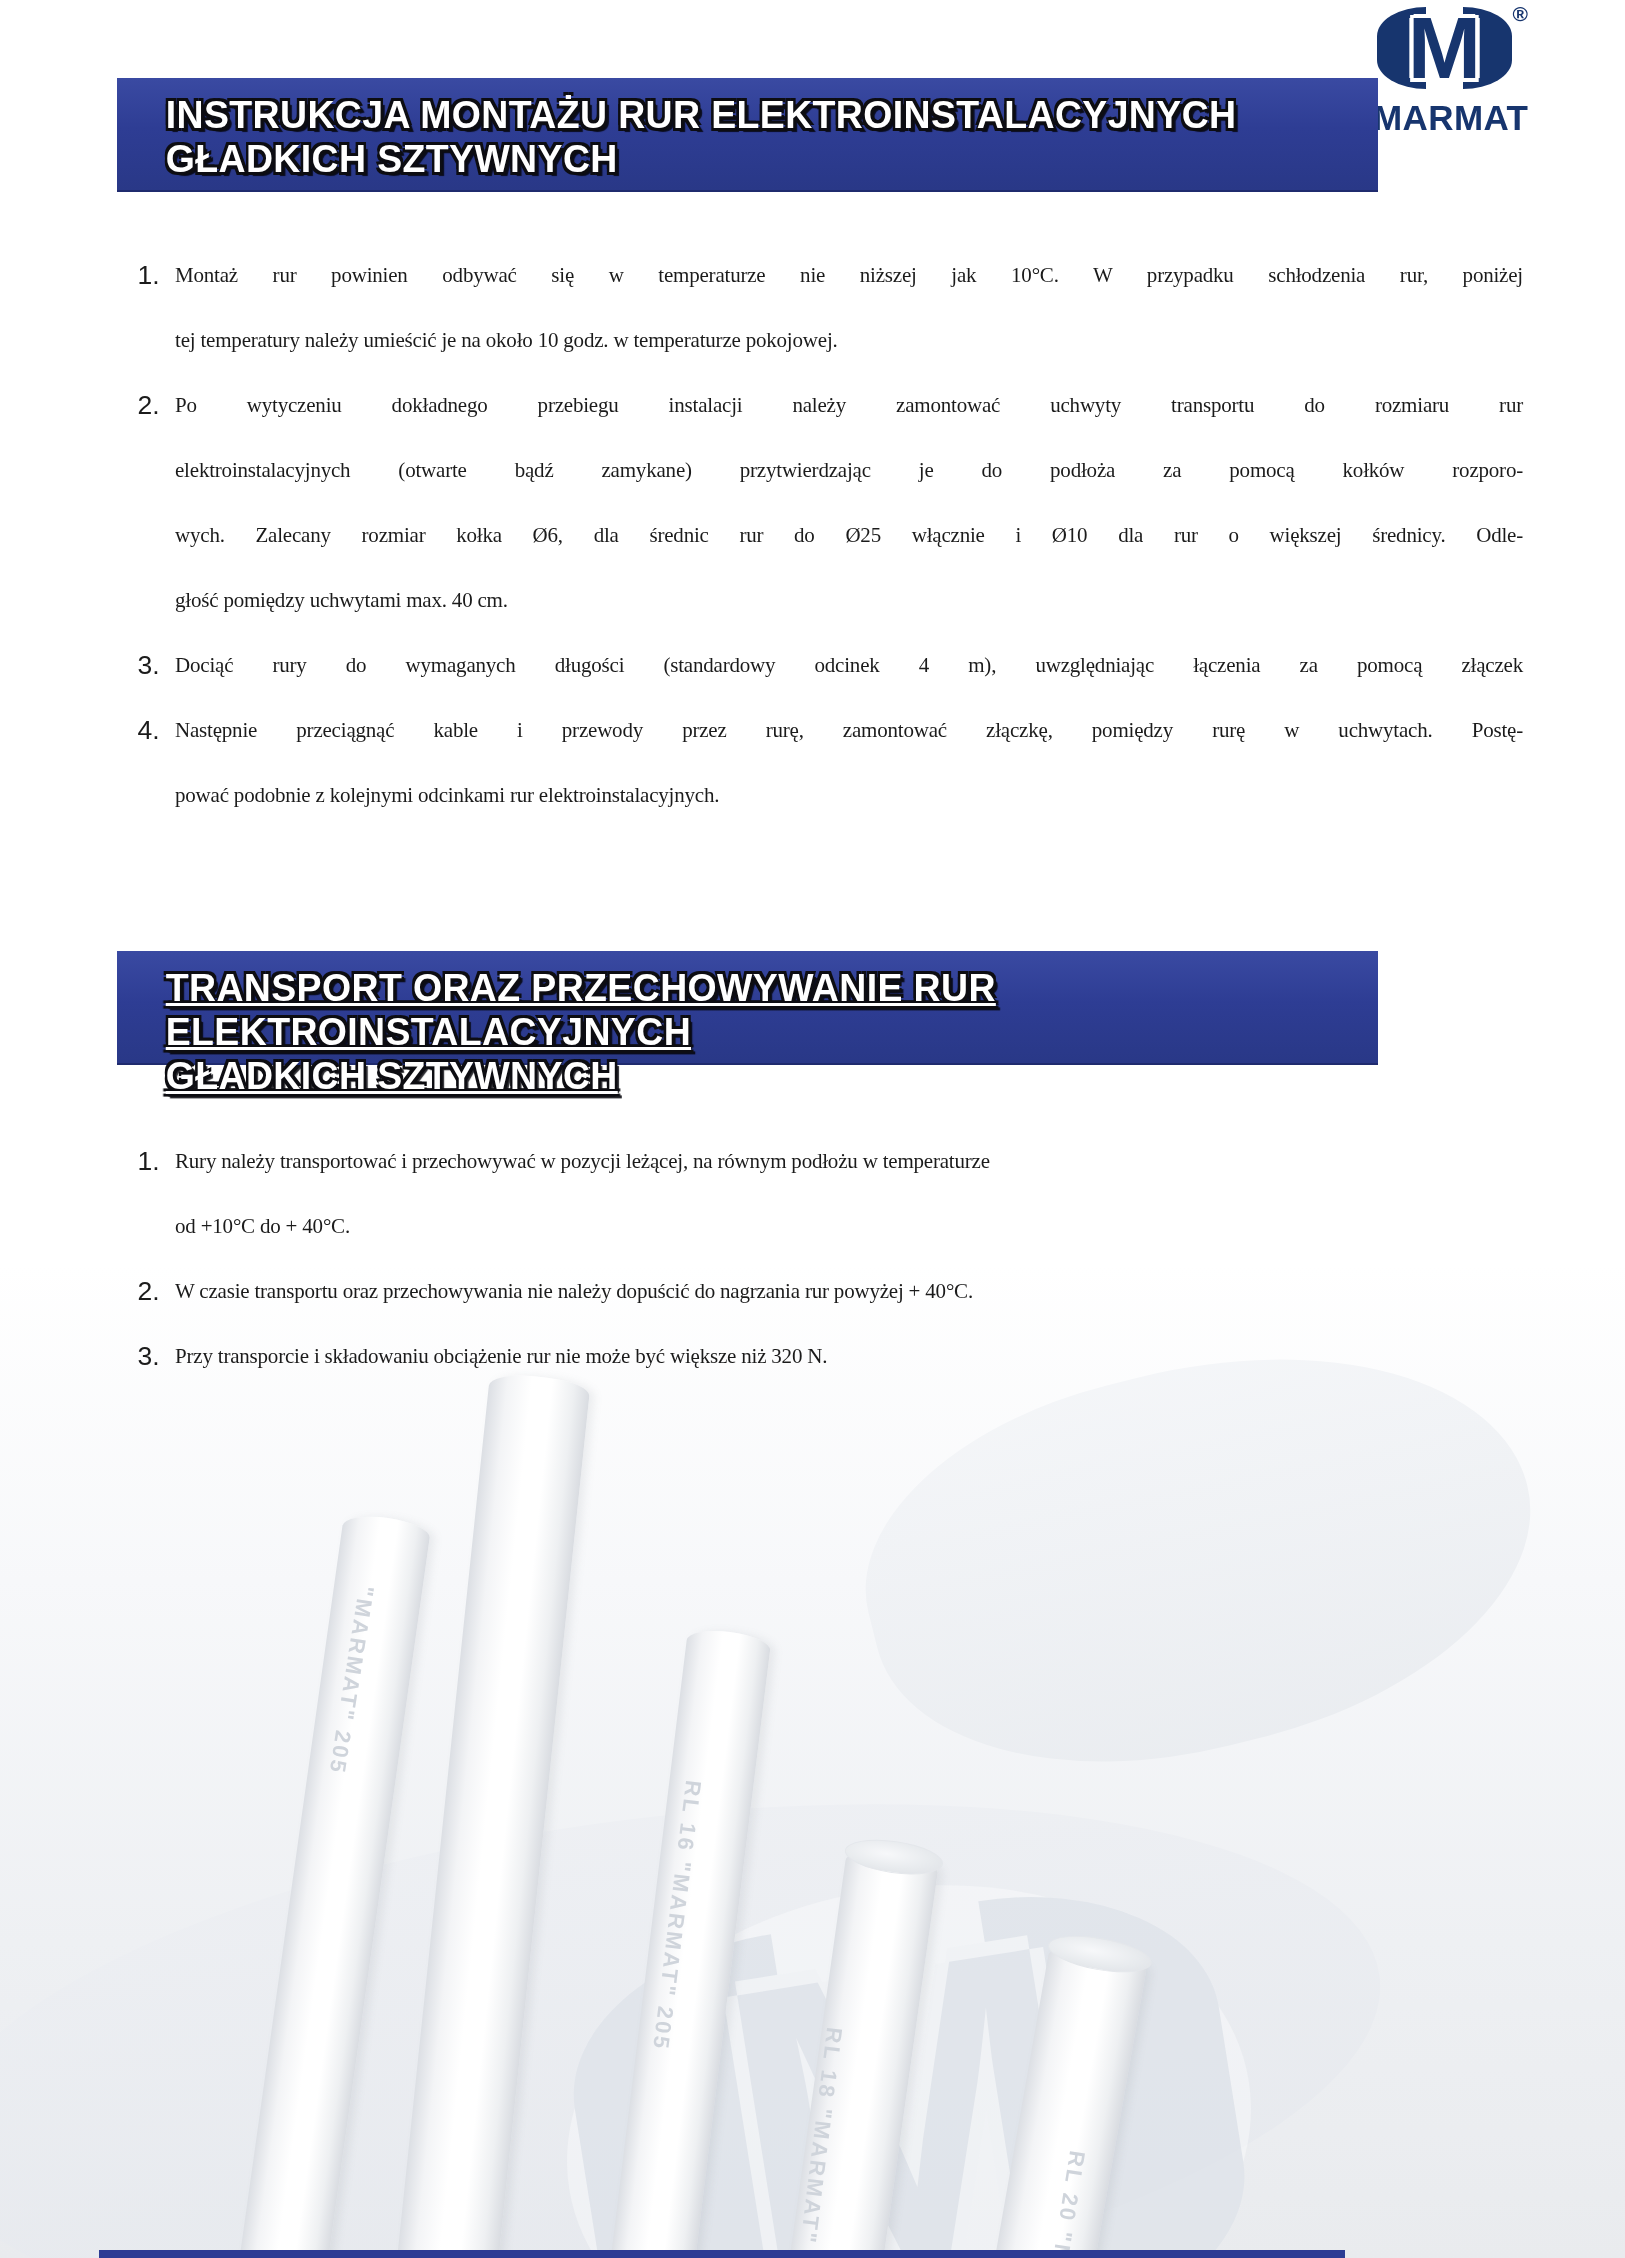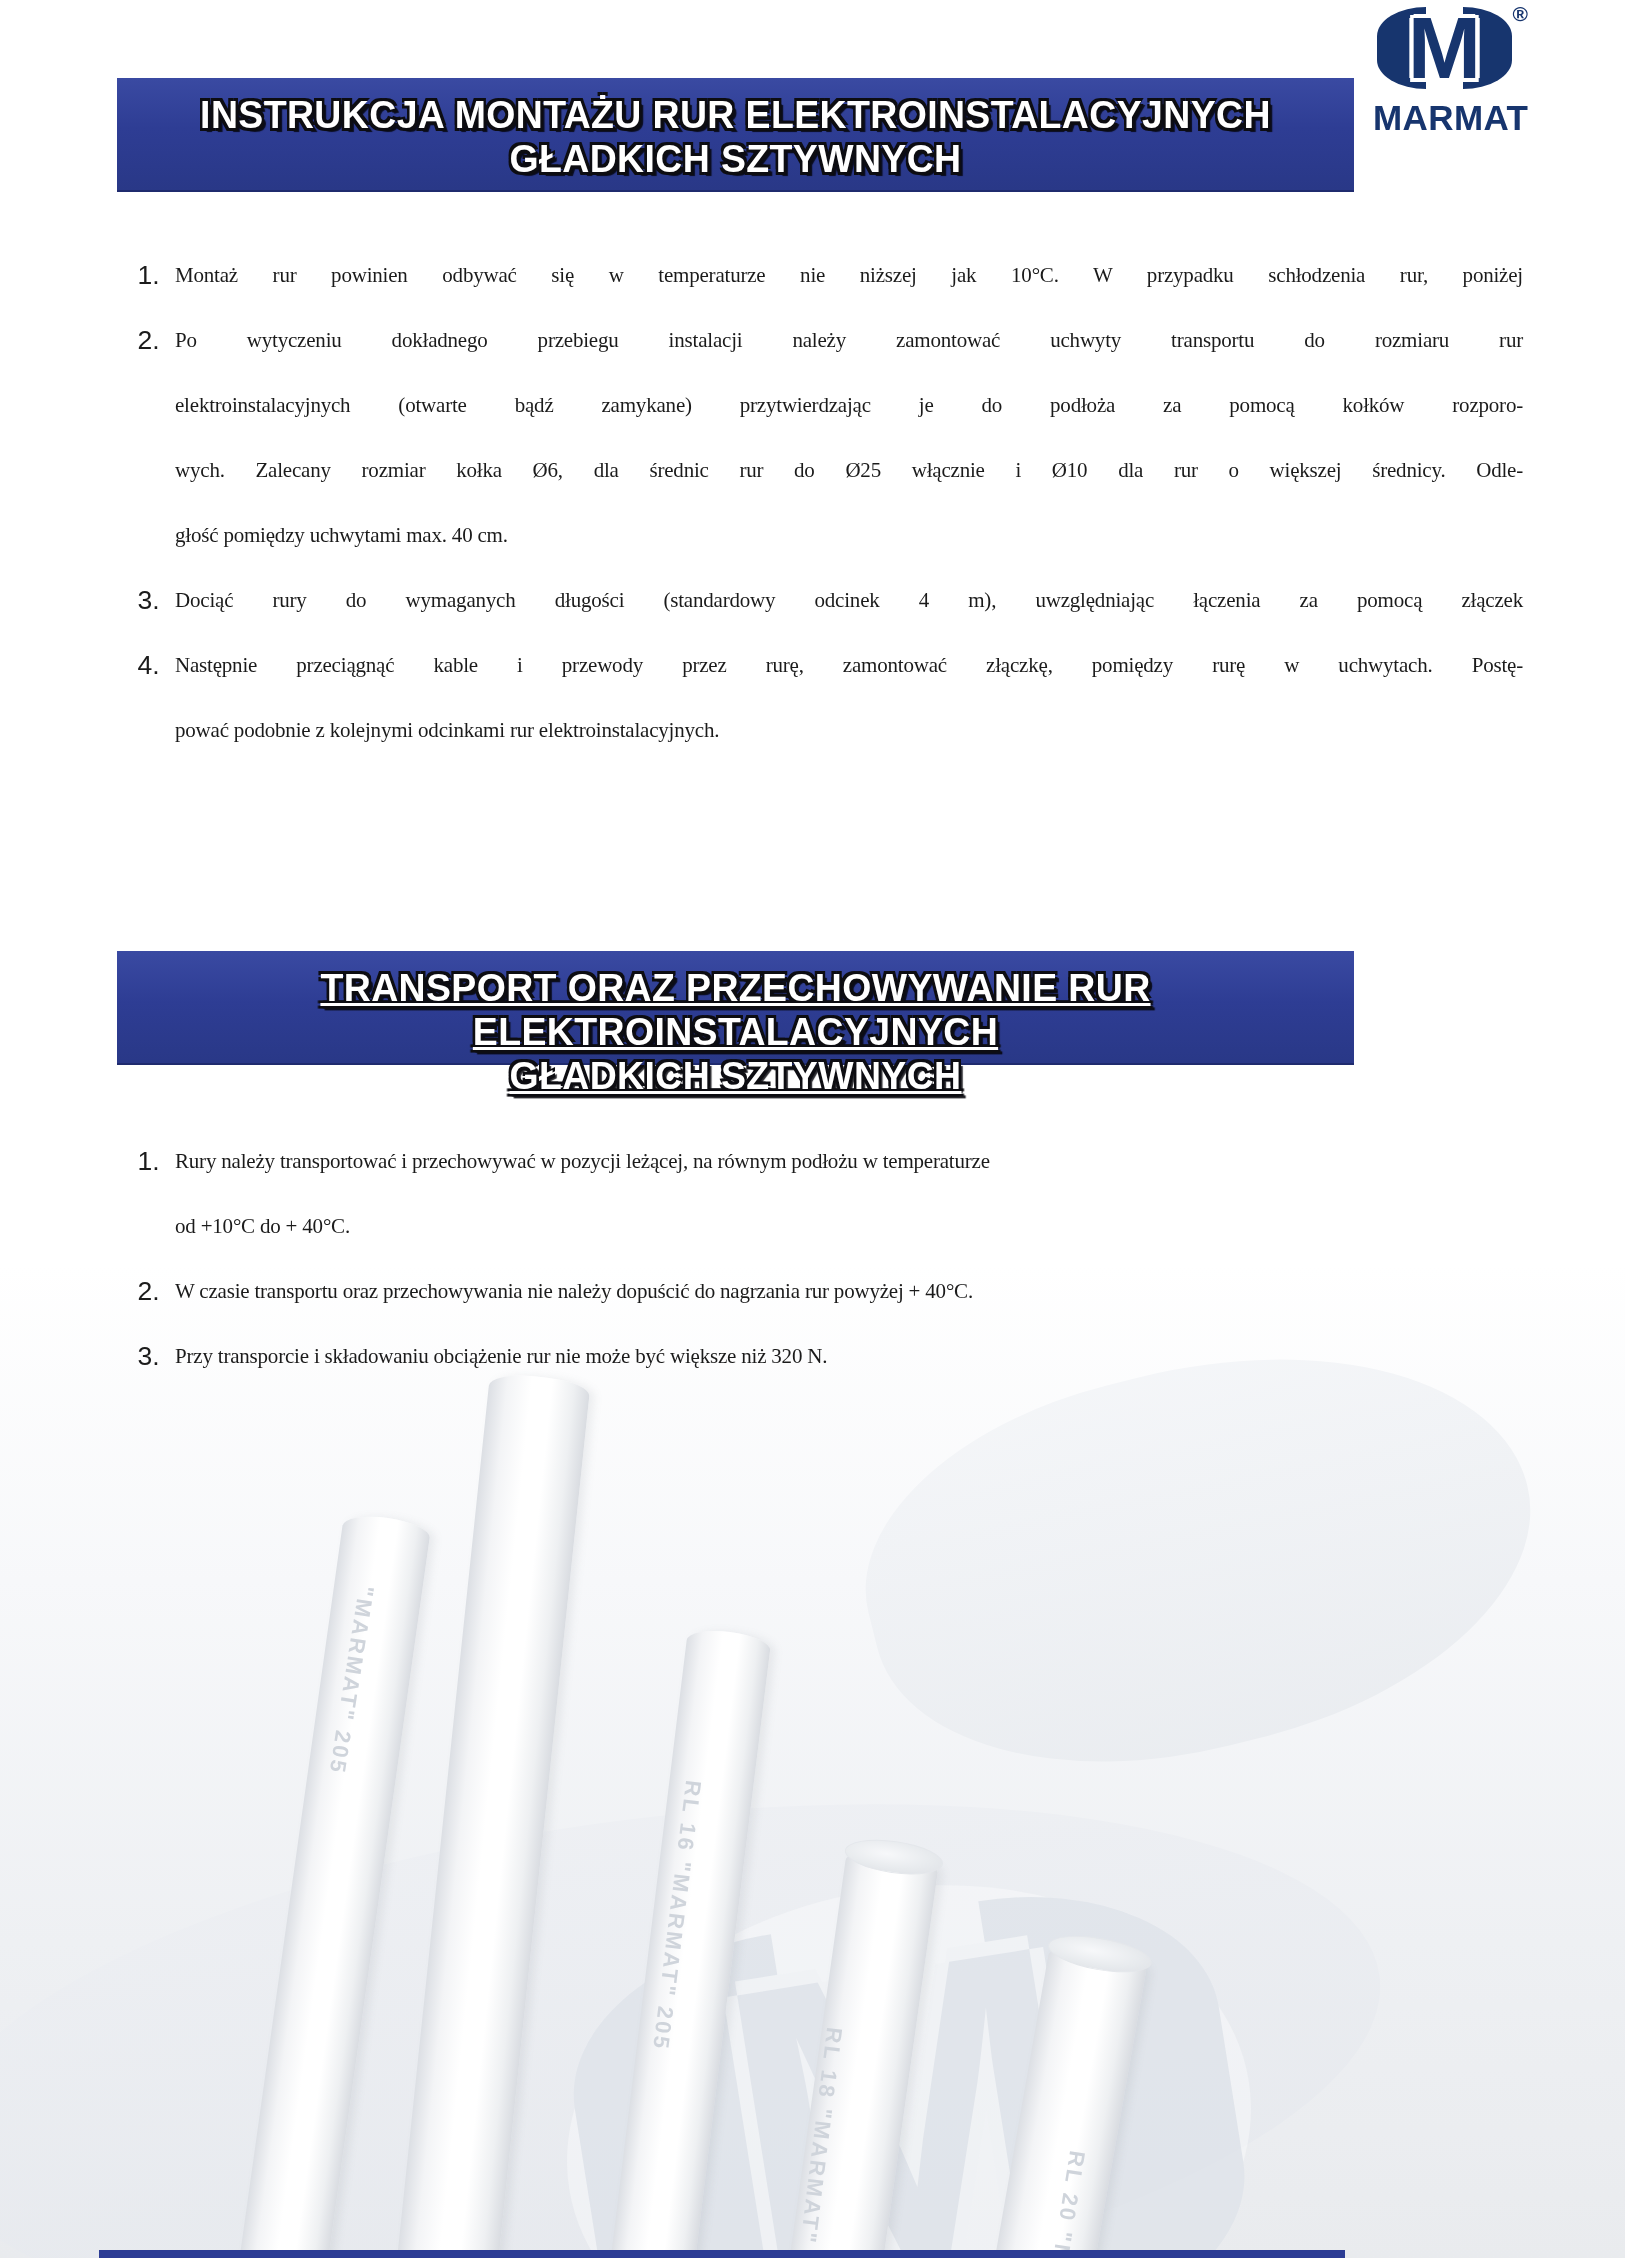--- a/index.html
+++ b/index.html
@@ -22,21 +22,21 @@
     font-size:88px;font-weight:bold;color:#17356e;line-height:86px;
     text-shadow:4.4px 0 0 #fff,-4.4px 0 0 #fff,0 4.4px 0 #fff,0 -4.4px 0 #fff,3.5px 3.5px 0 #fff,-3.5px 3.5px 0 #fff,3.5px -3.5px 0 #fff,-3.5px -3.5px 0 #fff;
   }
   .reg{position:absolute;top:-3.5px;right:-14px;font-size:21px;color:#17356e;font-weight:bold;}
   .brand{margin-top:7px;font-size:35px;font-weight:bold;color:#17356e;letter-spacing:0.4px;}
   
   .banner{
     position:absolute;left:117px;width:1237px;height:112px;
     background:linear-gradient(180deg,#3a4aa2 0%,#2e3d94 45%,#293887 100%);
     border-bottom:2.6px solid #1f2b6e;
-    text-align:center;color:#fff;
+    color:#fff;padding-left:24px;
   }
   .banner1{top:78px;}
   .banner2{top:951px;text-decoration:underline;}
   .banner .bline{
     font-size:39px;font-weight:bold;line-height:44px;letter-spacing:0.4px;
     transform:scaleX(.96);
     text-shadow:-2.6px -2.6px 0 #0d0d12,2.6px -2.6px 0 #0d0d12,-2.6px 2.6px 0 #0d0d12,2.6px 2.6px 0 #0d0d12,4.4px 4.4px 0.9px rgba(5,5,10,.85);
   }
   .banner .pad{height:15px;}
   
@@ -115,20 +115,21 @@
   <div class="banner banner1">
     <div class="pad"></div>
     <div class="bline">INSTRUKCJA MONTAŻU RUR ELEKTROINSTALACYJNYCH</div>
     <div class="bline">GŁADKICH SZTYWNYCH</div>
   </div>
 
   <div class="list list1">
     <div class="li">
       <span class="num">1.</span>
       <div class="ln just">Montaż rur powinien odbywać się w temperaturze nie niższej jak 10°C. W przypadku schłodzenia rur, poniżej</div>
+      <div class="ln">tej temperatury należy umieścić je na około 10 godz. w temperaturze pokojowej.</div>
     </div>
     <div class="li">
       <span class="num">2.</span>
       <div class="ln just">Po wytyczeniu dokładnego przebiegu instalacji należy zamontować uchwyty transportu do rozmiaru rur</div>
       <div class="ln just">elektroinstalacyjnych (otwarte bądź zamykane) przytwierdzając je do podłoża za pomocą kołków rozporo-</div>
       <div class="ln just">wych. Zalecany rozmiar kołka Ø6, dla średnic rur do Ø25 włącznie i Ø10 dla rur o większej średnicy. Odle-</div>
       <div class="ln">głość pomiędzy uchwytami max. 40 cm.</div>
     </div>
     <div class="li">
       <span class="num">3.</span>

